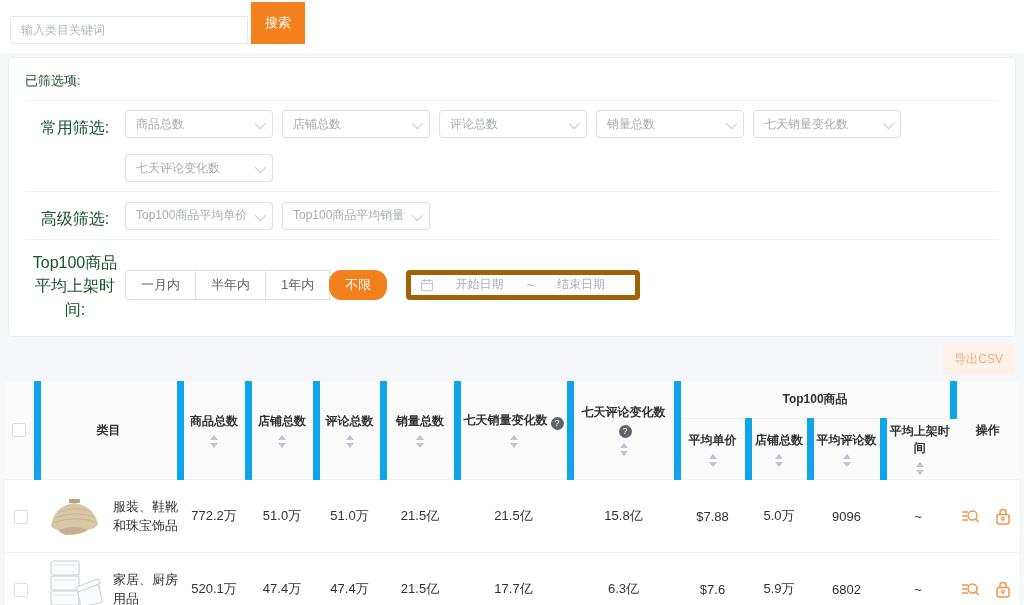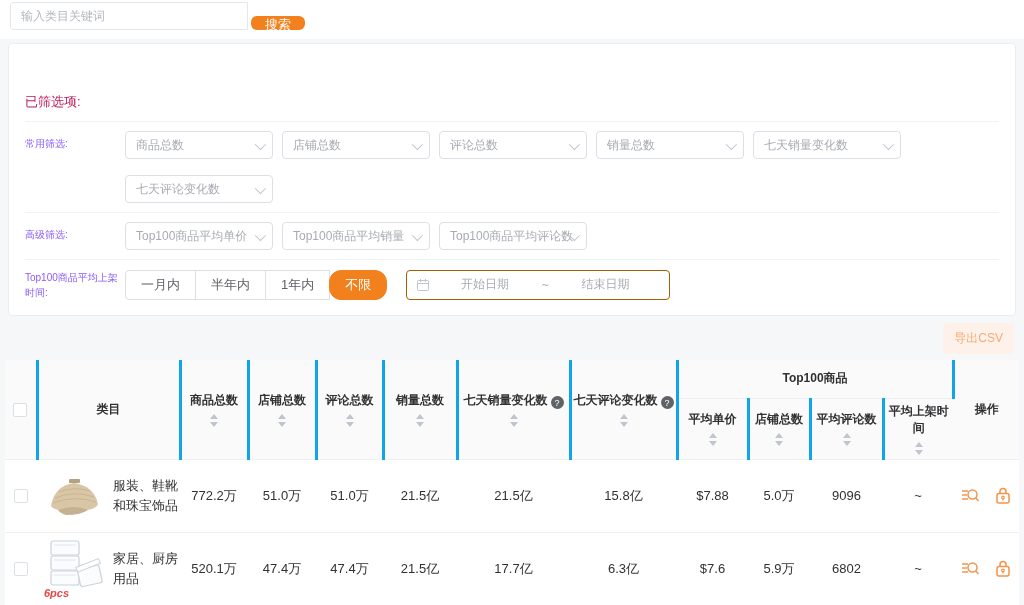--- a/index.html
+++ b/index.html
@@ -10,33 +10,33 @@
   }
   
   .searchbar { background:#fff; padding:2px 10px 9px; display:flex; align-items:flex-end; }
   .search-input {
     width:238px; height:28px; border:1px solid #e4e7ed; border-radius:3px 0 0 3px;
     padding:0 10px; font-size:12px; color:#333; outline:none; background:#fff;
     font-family:inherit;
   }
   .search-input::placeholder { color:#b4b8bf; }
   .search-btn {
-    height:14px; padding:0 14px; background:#f2811d; color:#fff; border:none;
-    border-radius:6px; font-size:13px; cursor:pointer; margin-left:3px; font-family:inherit;
+    height:42px; padding:0 14px; background:#f2811d; color:#fff; border:none;
+    border-radius:0; font-size:13px; cursor:pointer; margin-left:3px; font-family:inherit;
   }
   
   .filter-card {
     background:#fff; border:1px solid #ebeef0; border-radius:4px;
     margin:4px 8px 0; padding:10px 16px 6px;
   }
-  .selected-row { color:#be185d; padding:4px 0 10px; font-size:13px;margin-top:35px; }
+  .selected-row { color:#14532d; padding:4px 0 10px; font-size:13px; }
   .divider { border-top:1px solid #f0f2f5; }
   .filter-row { display:flex; padding:9px 0; }
   .filter-row + .filter-row { border-top:1px solid #f0f2f5; }
-  .filter-label { width:100px; min-width:100px; color:#8b5cf6; font-size:10px; padding-top:6px; line-height:1.45; }
+  .filter-label { width:100px; min-width:100px; color:#14532d; font-size:16px; padding-top:6px; line-height:1.45;text-align:center; }
   .filter-content { display:flex; flex-wrap:wrap; gap:8px 9px; align-items:center; flex:1; }
   .sel {
     position:relative; width:148px; height:28px; border:1px solid #dcdfe6; border-radius:4px;
     display:flex; align-items:center; padding:0 22px 0 10px; color:#a8abb2;
     font-size:12px; background:#fff; cursor:pointer; white-space:nowrap; overflow:hidden;
   }
   .chev { position:absolute; right:9px; top:10px; }
   .chev::after {
     content:""; display:block; width:7px; height:7px;
     border-right:1px solid #c0c4cc; border-bottom:1px solid #c0c4cc;
@@ -46,37 +46,37 @@
   .tab-group { display:flex; }
   .tabbtn {
     height:30px; padding:0 15px; border:1px solid #dcdfe6; background:#fff; color:#606266;
     font-size:13px; margin-left:-1px; cursor:pointer; font-family:inherit;
   }
   .tabbtn:first-child { border-radius:4px 0 0 4px; margin-left:0; }
   .tabbtn.active {
     background:#f2811d; border-color:#f2811d; color:#fff; border-radius:12px; position:relative; z-index:1;
   }
   .daterange {
-    display:flex; align-items:center; width:264px; height:30px; border:1px solid #a16207;
+    display:flex; align-items:center; width:234px; height:30px; border:5px solid #a16207;
     border-radius:4px; padding:0 9px; margin-left:10px; color:#a8abb2; font-size:12px; background:#fff;
   }
   .daterange .dph { flex:1; text-align:center; }
   .daterange .tilde { padding:0 2px; color:#a8abb2; }
   
   .export-row { display:flex; justify-content:flex-end; padding:7px 10px 6px; }
   .export-btn {
     background:#fdf1ea; color:#f5ab77; border:none; border-radius:4px;
     font-size:12px; padding:7px 11px; cursor:pointer; font-family:inherit;
   }
   
   .table-wrap { background:#fff; margin:0 5px; }
   table { border-collapse:collapse; table-layout:fixed; width:1014px; }
   thead th {
     background:#fafafa; font-size:12px; font-weight:bold; color:#303133;
-    border-right:3px solid #0ea5e9; border-bottom:1px solid #f0f0f0;
+    border-right:7px solid #0ea5e9; border-bottom:1px solid #f0f0f0;
     text-align:center; vertical-align:middle; padding:4px 2px;
   }
   thead th:last-child { border-right:none; }
   thead tr.group-row th { height:38px; }
   thead tr.sub-row th { height:47px; }
   tbody td {
     border-bottom:1px solid #f0f0f0; text-align:center; vertical-align:middle;
     font-size:13px; color:#303133; background:#fff; padding:4px 2px;
   }
   tr.r1 td { height:73px; } tr.r2 td { height:73px; } tr.r3 td { height:84px; }
@@ -149,24 +149,20 @@
 
   <div class="filter-row">
     <div class="filter-label">高级筛选:</div>
     <div class="filter-content">
       <div class="sel">
         <span>Top100商品平均单价</span>
         <span class="chev"></span>
       </div>
       <div class="sel">
         <span>Top100商品平均销量</span>
-        <span class="chev"></span>
-      </div>
-      <div class="sel">
-        <span>Top100商品平均评论数</span>
         <span class="chev"></span>
       </div>
     </div>
   </div>
 
   <div class="filter-row">
     <div class="filter-label" style="padding-top:2px;">Top100商品平均上架时间:</div>
     <div class="filter-content">
       <div class="tab-group">
         <button class="tabbtn">一月内</button>

